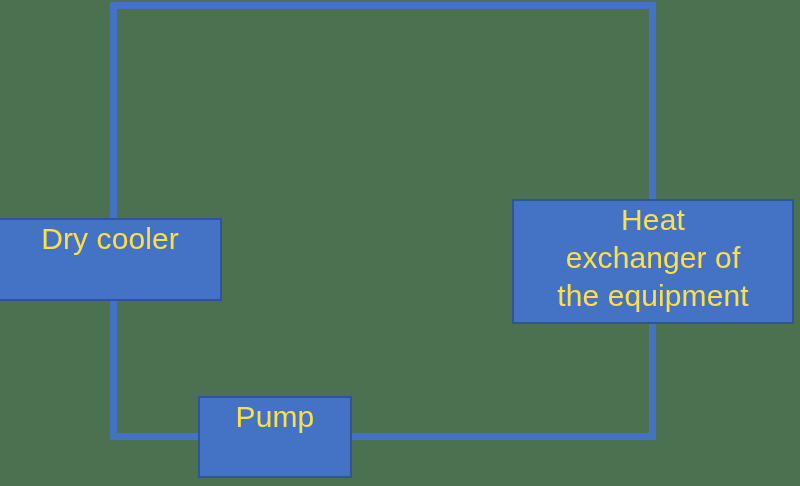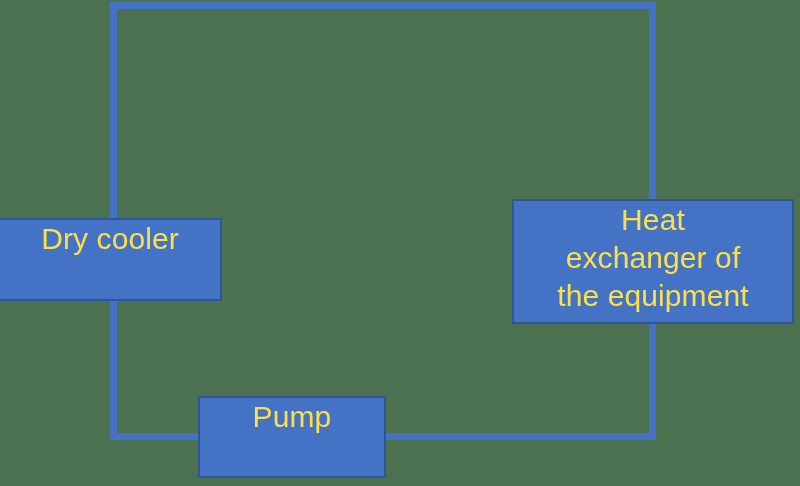--- a/index.html
+++ b/index.html
@@ -80,21 +80,21 @@
   #node-heat-exchanger {
     left: 512px;
     top: 199px;
     width: 282px;
     height: 125px;
     font-size: 30px;
   }
   #node-pump {
     left: 198px;
     top: 396px;
-    width: 188px;
+    width: 154px;
     height: 82px;
     font-size: 30px;
   }
 </style>
 </head>
 <body>
 
 <div id="canvas">
 
   <div class="pipe" id="pipe-top"></div>

